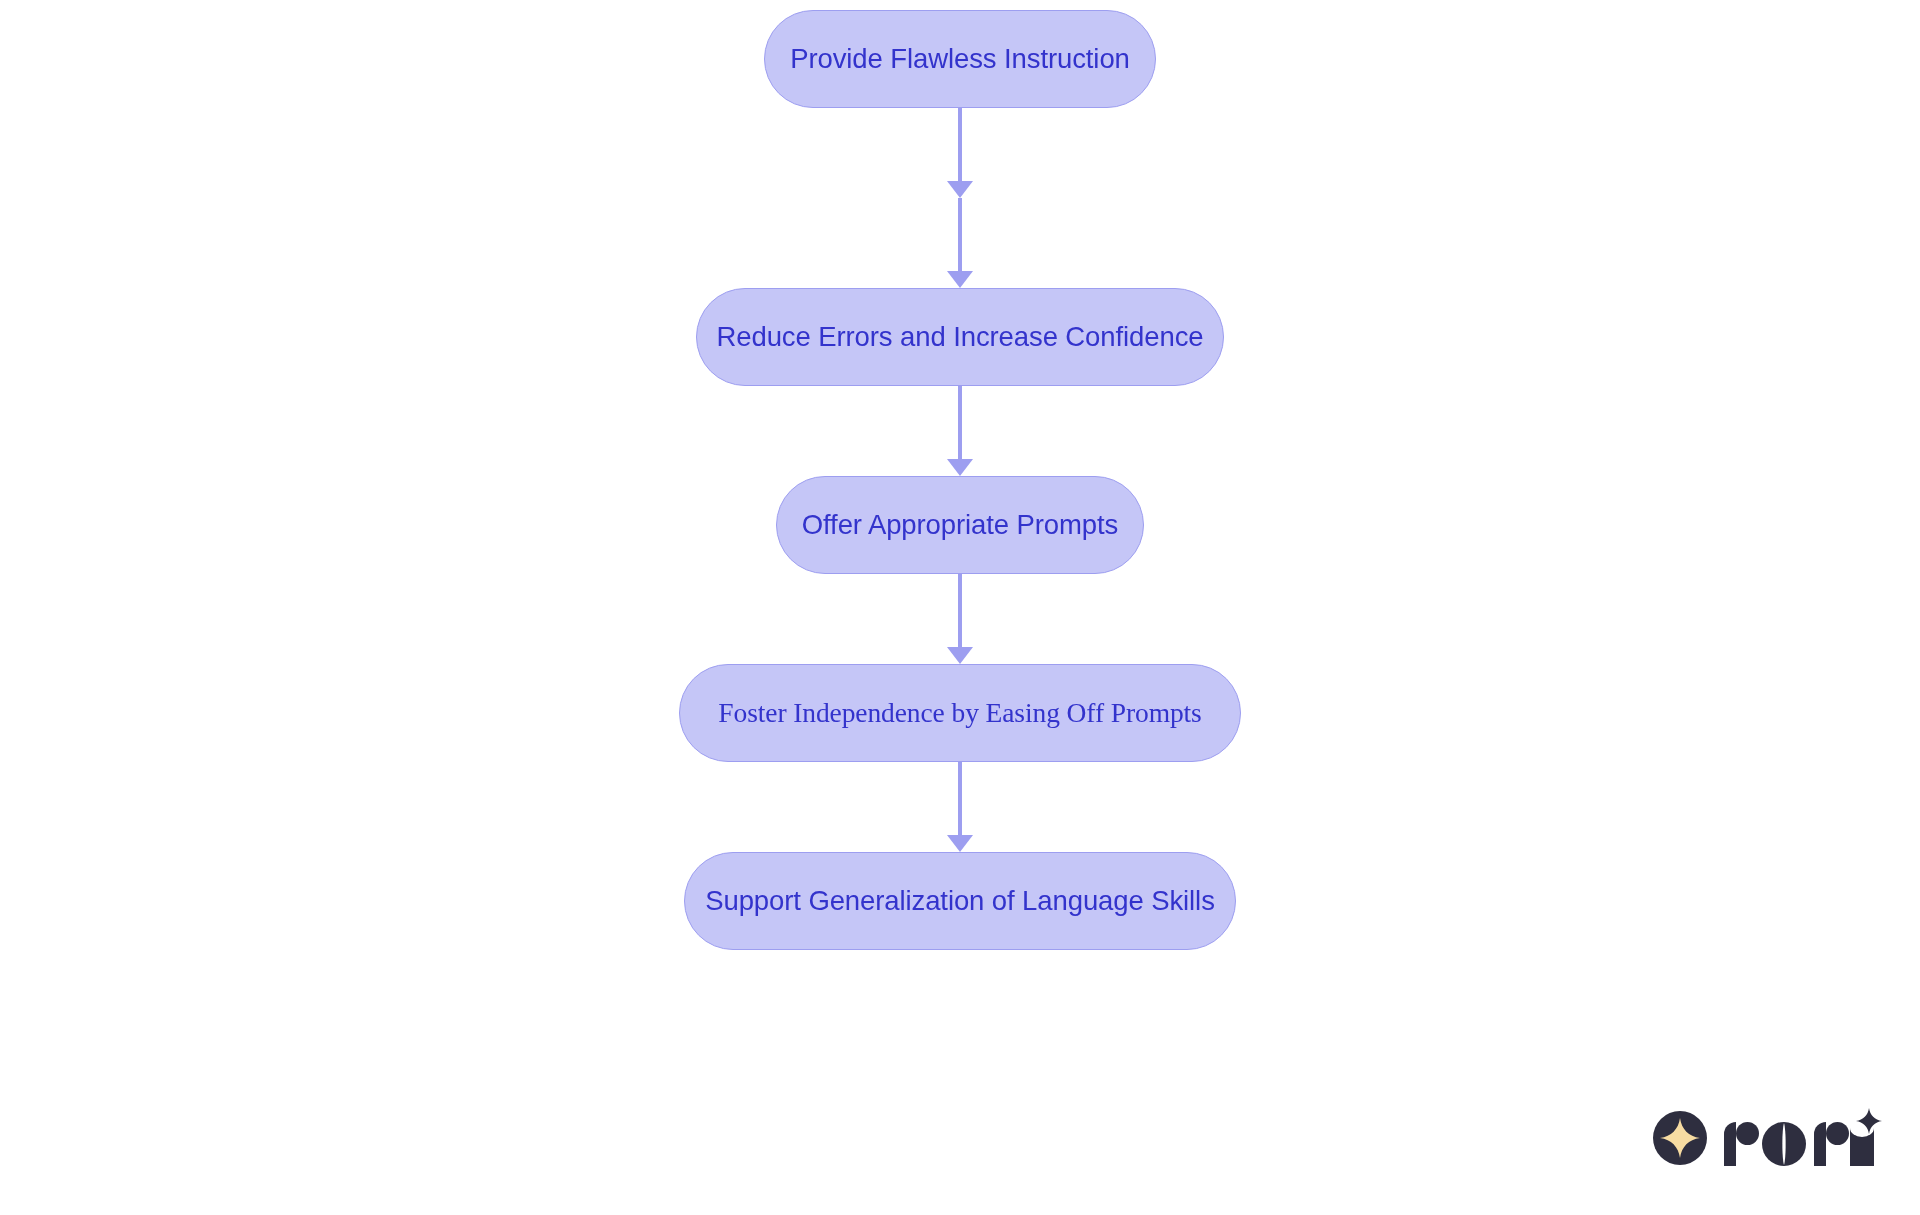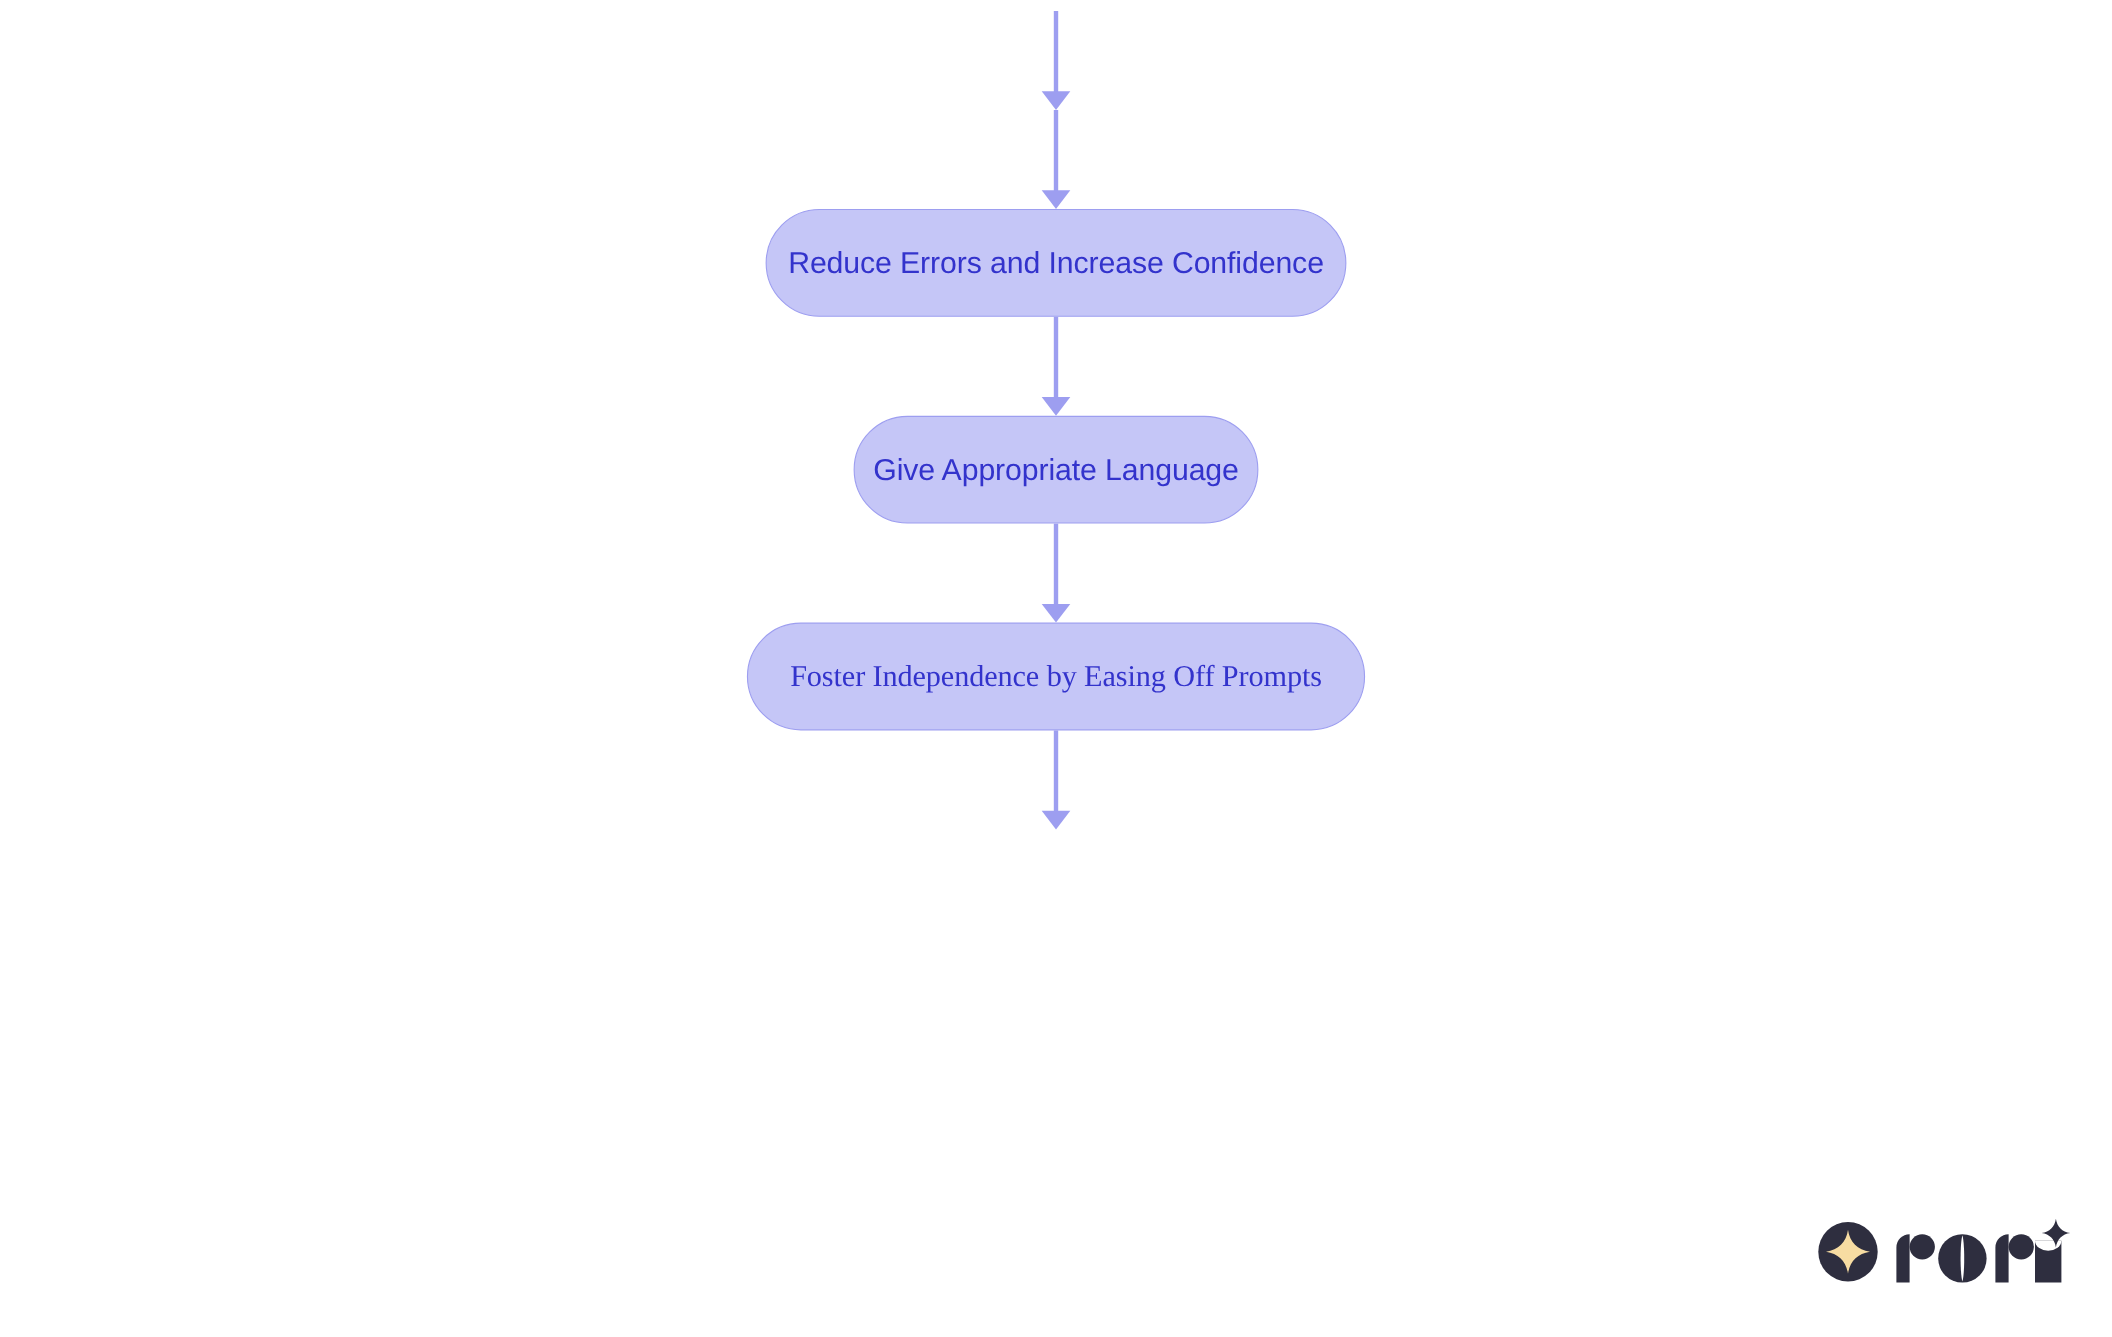--- a/index.html
+++ b/index.html
@@ -90,48 +90,54 @@
   }
   .logo-mark { display: block; }
   .logo-word { display: block; }
 </style>
 </head>
 <body>
 
 <div id="canvas">
 
   <div class="flow" id="flow-column" style="top:10px;">
+      <div class="node" style="width: 392px;">
+        <span class="node-label">Provide Flawless Instruction</span>
+      </div>
       <div class="connector" style="height: 90px;">
         <div class="stem"></div>
         <div class="head"></div>
       </div>
       <div class="connector" style="height: 90px;">
         <div class="stem"></div>
         <div class="head"></div>
       </div>
       <div class="node" style="width: 528px; justify-content: center;">
         <span class="node-label">Reduce Errors and Increase Confidence</span>
       </div>
       <div class="connector" style="height: 90px;">
         <div class="stem"></div>
         <div class="head"></div>
       </div>
       <div class="node" style="width: 368px;">
-        <span class="node-label">Give Appropriate Language</span>
+        <span class="node-label">Offer Appropriate Prompts</span>
       </div>
       <div class="connector" style="height: 90px;">
         <div class="stem"></div>
         <div class="head"></div>
       </div>
       <div class="node" style="width: 562px; font-family: Liberation Serif, serif;">
         <span class="node-label">Foster Independence by Easing Off Prompts</span>
       </div>
       <div class="connector" style="height: 90px;">
         <div class="stem"></div>
         <div class="head"></div>
+      </div>
+      <div class="node" style="width: 552px;">
+        <span class="node-label">Support Generalization of Language Skills</span>
       </div>
     </div>
 
   <div class="logo" style="left:1652px; top:1108px;">
     <svg class="logo-mark" width="56" height="56" viewBox="0 0 56 56" aria-hidden="true">
       <circle cx="28" cy="28" r="27" fill="#2e2e3f"></circle>
       <path d="M28 8 C29.6 19.3 36.7 26.4 48 28 C36.7 29.6 29.6 36.7 28 48 C26.4 36.7 19.3 29.6 8 28 C19.3 26.4 26.4 19.3 28 8 Z" fill="#f7dca2"></path>
     </svg>
 
     <svg class="logo-word" width="170" height="60" viewBox="0 0 170 60" aria-hidden="true">

